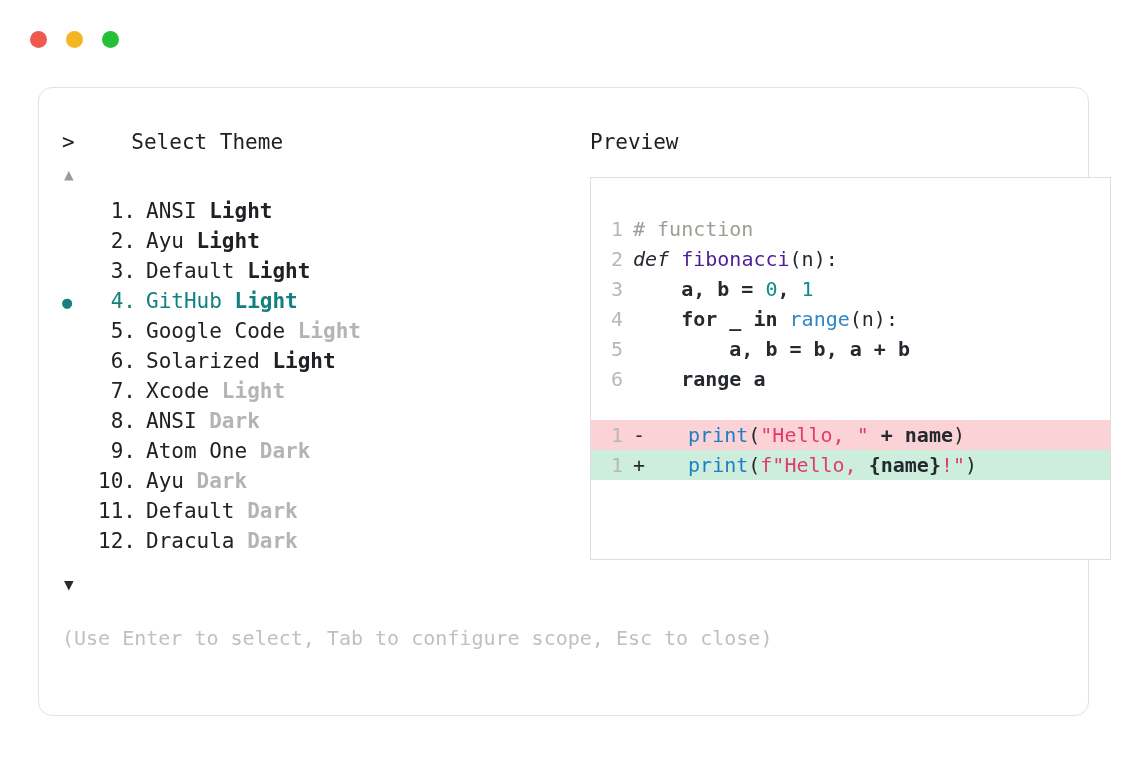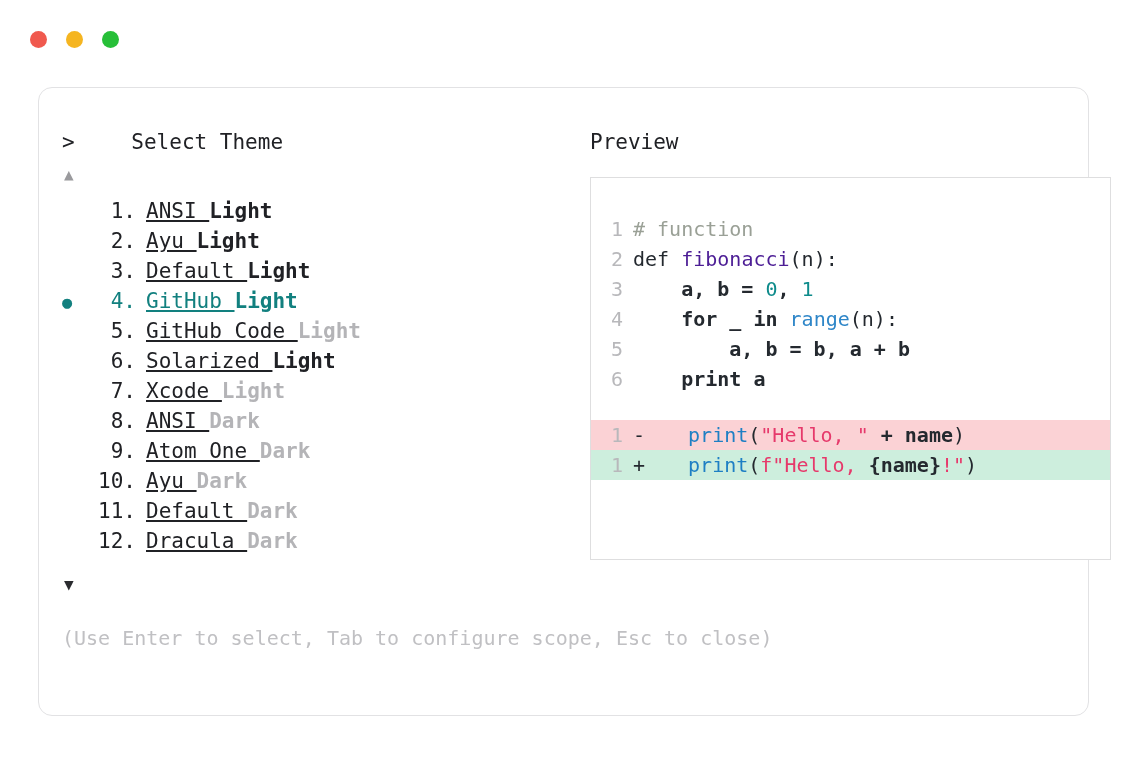--- a/index.html
+++ b/index.html
@@ -102,21 +102,21 @@
   .item-index {
     width: 46px;
     flex: 0 0 46px;
     text-align: right;
     color: #202125;
   }
   .item-dot-sep {
     color: #202125;
     padding-right: 10px;
   }
-  .item-name { color: #202125; text-decoration: underline; }
+  .item-name { color: #202125; }
   .item-variant { color: #202125; font-weight: bold; }
   .item-variant.muted { color: #b4b4b7; }
 
   .theme-item.selected .item-index,
   .theme-item.selected .item-dot-sep,
   .theme-item.selected .item-name,
   .theme-item.selected .item-variant { color: #12807f; }
 
   .hint {
     position: absolute;
@@ -164,21 +164,21 @@
     width: 16px;
     flex: 0 0 16px;
     text-align: right;
     color: #b8b8bb;
     margin-right: 10px;
   }
   .code-blank { height: 26px; }
 
   
   .tok-comment { color: #9aa096; }
-  .tok-kw      { color: #24292f; }
+  .tok-kw      { color: #24292f; font-style: italic; }
   .tok-fn      { color: #4c1d95; }
   .tok-plain   { color: #24292f; font-weight: bold; }
   .tok-num     { color: #0e8b8b; }
   .tok-builtin { color: #2e86c8; }
   .tok-str     { color: #e6396b; }
   .tok-call    { color: #1e7fc4; margin-left: 33px; }
   .tok-punct   { color: #24292f; }
 
   
   .diff-line { padding-left: 16px; }
@@ -207,21 +207,21 @@
         <span class="prompt-title">Select Theme</span>
       </div>
 
       <div class="scroll-arrow scroll-arrow-up">▲</div>
 
       <ul class="theme-list">
           <li class="theme-item"><span class="bullet-slot"></span><span class="item-index">1.</span><span class="item-dot-sep"></span><span class="item-name">ANSI </span><span class="item-variant">Light</span></li>
           <li class="theme-item"><span class="bullet-slot"></span><span class="item-index">2.</span><span class="item-dot-sep"></span><span class="item-name">Ayu </span><span class="item-variant">Light</span></li>
           <li class="theme-item"><span class="bullet-slot"></span><span class="item-index">3.</span><span class="item-dot-sep"></span><span class="item-name">Default </span><span class="item-variant">Light</span></li>
           <li class="theme-item selected"><span class="bullet-slot">●</span><span class="item-index">4.</span><span class="item-dot-sep"></span><span class="item-name">GitHub </span><span class="item-variant">Light</span></li>
-          <li class="theme-item"><span class="bullet-slot"></span><span class="item-index">5.</span><span class="item-dot-sep"></span><span class="item-name">GitHub Code </span><span class="item-variant muted">Light</span></li>
+          <li class="theme-item"><span class="bullet-slot"></span><span class="item-index">5.</span><span class="item-dot-sep"></span><span class="item-name">Google Code </span><span class="item-variant muted">Light</span></li>
           <li class="theme-item"><span class="bullet-slot"></span><span class="item-index">6.</span><span class="item-dot-sep"></span><span class="item-name">Solarized </span><span class="item-variant">Light</span></li>
           <li class="theme-item"><span class="bullet-slot"></span><span class="item-index">7.</span><span class="item-dot-sep"></span><span class="item-name">Xcode </span><span class="item-variant muted">Light</span></li>
           <li class="theme-item"><span class="bullet-slot"></span><span class="item-index">8.</span><span class="item-dot-sep"></span><span class="item-name">ANSI </span><span class="item-variant muted">Dark</span></li>
           <li class="theme-item"><span class="bullet-slot"></span><span class="item-index">9.</span><span class="item-dot-sep"></span><span class="item-name">Atom One </span><span class="item-variant muted">Dark</span></li>
           <li class="theme-item"><span class="bullet-slot"></span><span class="item-index">10.</span><span class="item-dot-sep"></span><span class="item-name">Ayu </span><span class="item-variant muted">Dark</span></li>
           <li class="theme-item"><span class="bullet-slot"></span><span class="item-index">11.</span><span class="item-dot-sep"></span><span class="item-name">Default </span><span class="item-variant muted">Dark</span></li>
           <li class="theme-item"><span class="bullet-slot"></span><span class="item-index">12.</span><span class="item-dot-sep"></span><span class="item-name">Dracula </span><span class="item-variant muted">Dark</span></li>
         </ul>
 
       <div class="scroll-arrow scroll-arrow-down">▼</div>
@@ -231,21 +231,21 @@
 
     <div class="right-col">
       <div class="preview-label">Preview</div>
       <div class="preview-panel">
         <div id="code-block">
             <div class="code-line"><span class="ln">1</span><span class="tok-comment"># function</span></div>
             <div class="code-line"><span class="ln">2</span><span class="tok-kw">def </span><span class="tok-fn">fibonacci</span><span class="tok-punct">(n):</span></div>
             <div class="code-line"><span class="ln">3</span><span class="tok-plain">    a, b = </span><span class="tok-num">0</span><span class="tok-plain">, </span><span class="tok-num">1</span></div>
             <div class="code-line"><span class="ln">4</span><span class="tok-plain">    for _ in </span><span class="tok-builtin">range</span><span class="tok-punct">(n):</span></div>
             <div class="code-line"><span class="ln">5</span><span class="tok-plain">        a, b = b, a + b</span></div>
-            <div class="code-line"><span class="ln">6</span><span class="tok-plain">    print a</span></div>
+            <div class="code-line"><span class="ln">6</span><span class="tok-plain">    range a</span></div>
           </div>
         <div class="code-blank"></div>
         <div id="diff-block">
             <div class="code-line diff-line removed"><span class="ln">1</span><span class="diff-sign">-</span><span class="tok-call">print</span><span class="tok-punct">(</span><span class="tok-str">"Hello, "</span><span class="tok-plain"> + name</span><span class="tok-punct">)</span></div>
             <div class="code-line diff-line added"><span class="ln">1</span><span class="diff-sign">+</span><span class="tok-call">print</span><span class="tok-punct">(</span><span class="tok-str">f"Hello, </span><span class="tok-plain">{name}</span><span class="tok-str">!"</span><span class="tok-punct">)</span></div>
           </div>
       </div>
     </div>
 
   </div>

